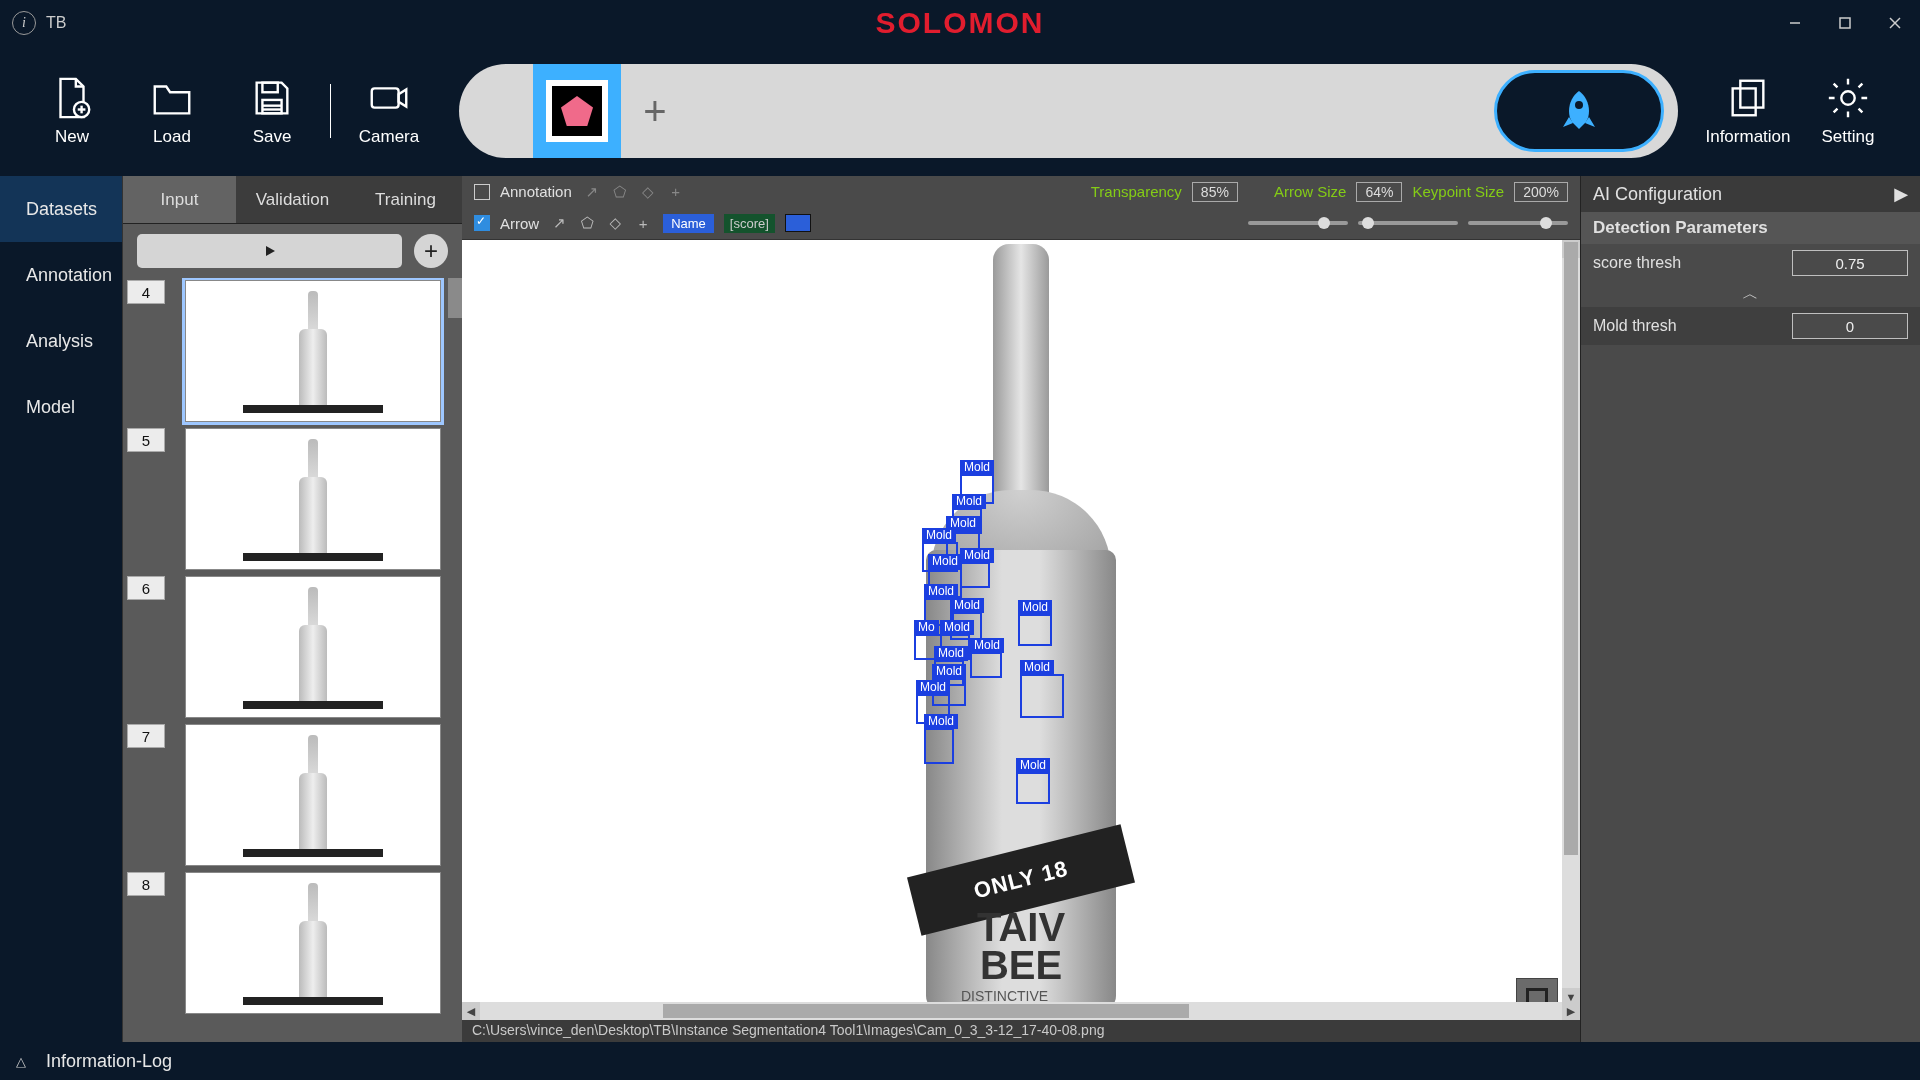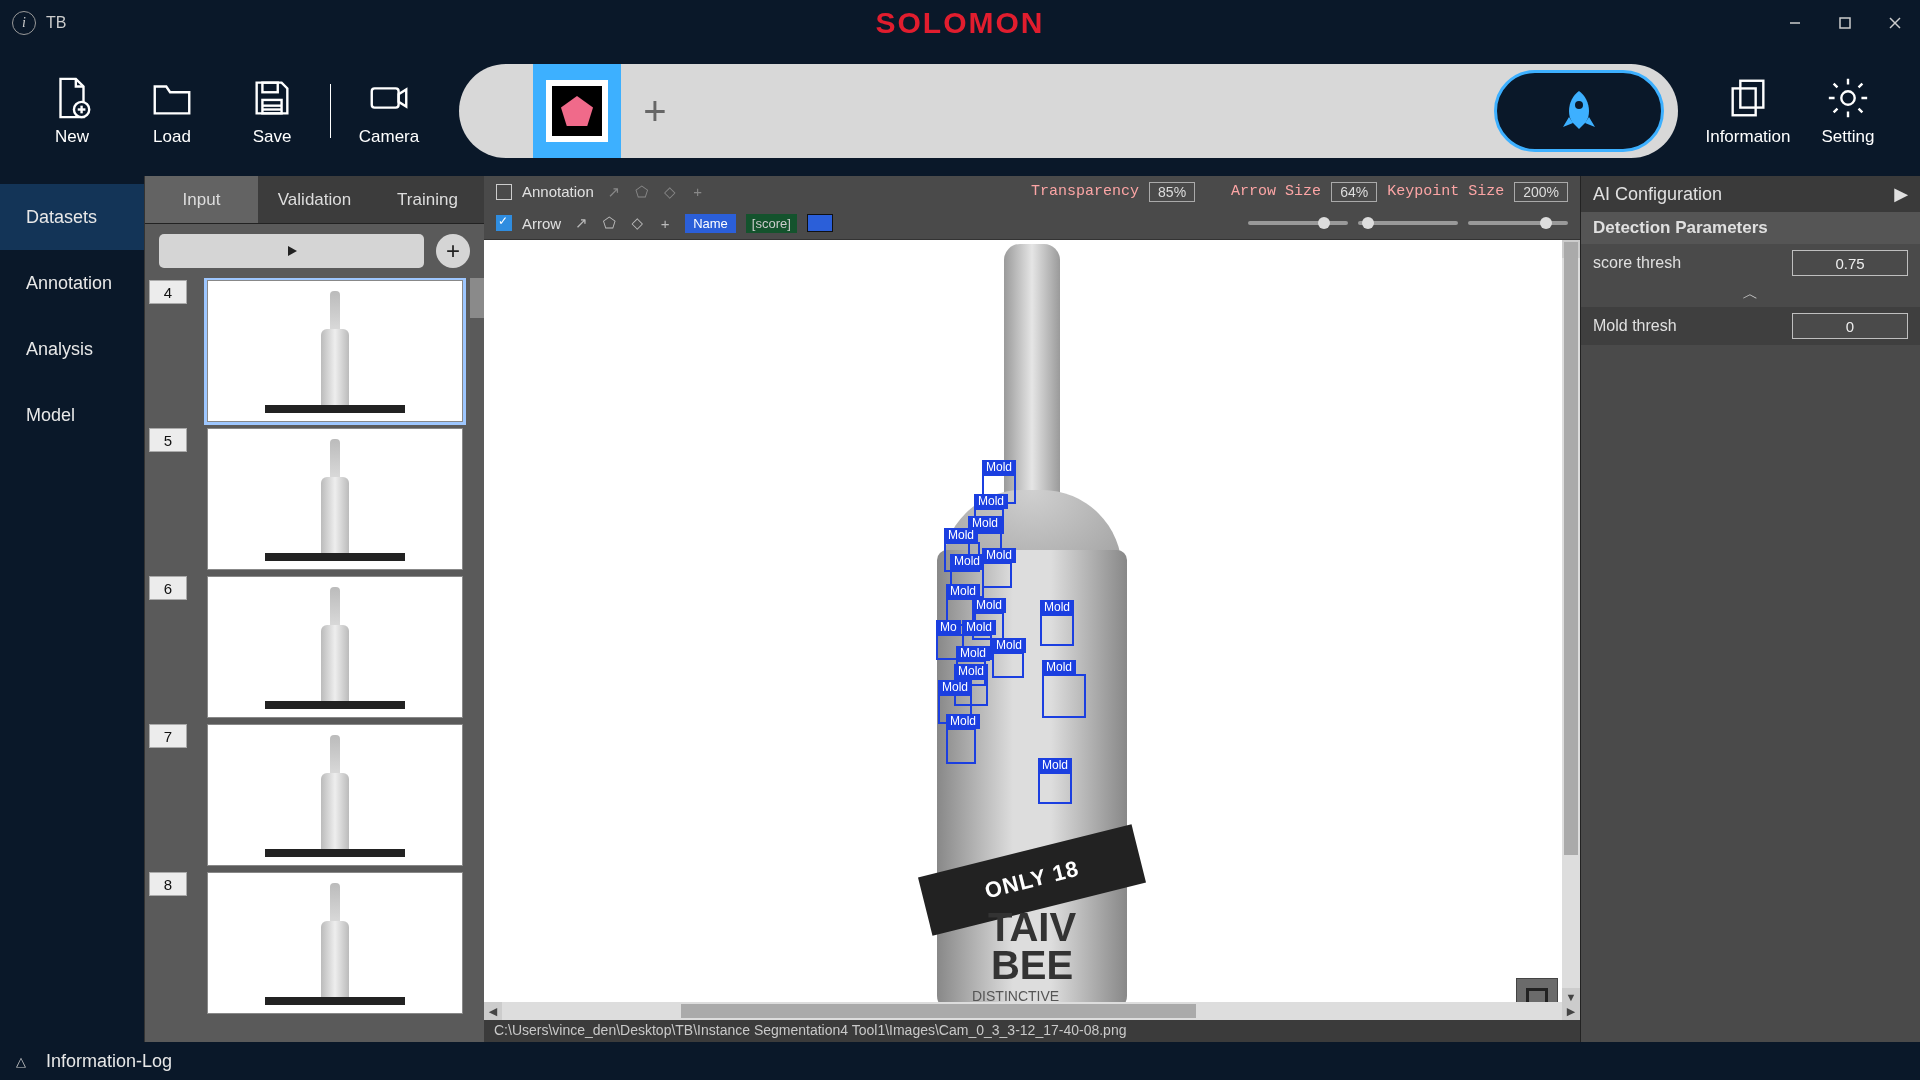--- a/index.html
+++ b/index.html
@@ -26,21 +26,21 @@
 .class-inner { width: 62px; height: 62px; background: #000; border: 6px solid #fff; display: flex; align-items: center; justify-content: center; }
 .pentagon { width: 32px; height: 30px; background: #f06a8a; clip-path: polygon(50% 0%, 100% 38%, 82% 100%, 18% 100%, 0% 38%); }
 .add-class { width: 40px; height: 40px; display: flex; align-items: center; justify-content: center; margin-left: 14px; color: #666; font-size: 40px; font-weight: 300; }
 .rocket-btn { width: 170px; height: 82px; border: 3px solid #3db0ff; border-radius: 42px; background: #0a1829; display: flex; align-items: center; justify-content: center; margin-left: auto; margin-right: 4px; }
 .rocket-btn svg { width: 48px; height: 48px; }
 
 
 .body { display: flex; height: calc(1080px - 46px - 130px - 38px); }
 
 
-.leftnav { width: 144px; background: #0a1829; display: flex; flex-direction: column; margin-top: 8px; }
+.leftnav { width: 122px; background: #0a1829; display: flex; flex-direction: column; }
 .leftnav-item { height: 66px; display: flex; align-items: center; padding-left: 26px; font-size: 18px; color: #e8e8e8; }
 .leftnav-item.active { background: #133457; }
 
 
 .thumbpanel { width: 340px; background: #5a5a5a; display: flex; flex-direction: column; border-left: 1px solid #333; }
 .subtabs { height: 48px; background: #3c3c3c; display: flex; border-bottom: 1px solid #222; }
 .subtab { flex: 1; display: flex; align-items: center; justify-content: center; font-size: 17px; color: #ddd; }
 .subtab.active { background: #636363; }
 .playrow { height: 54px; background: #5a5a5a; display: flex; align-items: center; justify-content: center; gap: 12px; padding: 0 14px; }
 .playbar { flex: 1; height: 34px; background: #d5d5d5; border-radius: 5px; display: flex; align-items: center; justify-content: center; color: #222; }
@@ -59,21 +59,21 @@
 
 .canvaswrap { flex: 1; background: #3c3c3c; display: flex; flex-direction: column; position: relative; }
 .canvas-topbar { height: 64px; background: #4a4a4a; display: flex; flex-direction: column; border-bottom: 1px solid #333; }
 .ctb-row { flex: 1; display: flex; align-items: center; padding: 0 12px; gap: 10px; font-size: 15px; }
 .ck { width: 16px; height: 16px; border: 1.5px solid #ccc; display: inline-block; }
 .ck.checked { background: #2f8de0; border-color: #2f8de0; position: relative; }
 .ck.checked::after { content: "✓"; color: #fff; font-size: 12px; position: absolute; left: 1px; top: -2px; }
 .ctb-icons { display: flex; gap: 8px; color: #888; }
 .ctb-icons.on { color: #bbb; }
 .ico { width: 20px; height: 20px; display: flex; align-items: center; justify-content: center; }
-.badge-label { color: #fca5a5; font-family: Liberation Mono, monospace; }
+.badge-label { color: #84cc16; }
 .badge-box { border: 1px solid #aaa; padding: 1px 8px; font-size: 14px; color: #ddd; }
 .name-pill { background: #2b5fd9; color: #fff; font-size: 13px; padding: 2px 8px; }
 .score-pill { background: #14532d; color: #ccc; font-size: 13px; padding: 2px 6px; }
 .color-sw { width: 26px; height: 18px; background: #2b5fd9; border: 1px solid #111; }
 .slider { width: 100px; height: 4px; background: #999; position: relative; border-radius: 2px; }
 .slider .knob { position: absolute; top: -4px; width: 12px; height: 12px; background: #ddd; border-radius: 50%; }
 .spacer { flex: 1; }
 
 .canvas { flex: 1; background: #fff; position: relative; overflow: hidden; }
 .bottle { position: absolute; left: 50%; top: 0; transform: translateX(-50%); width: 240px; height: 100%; }

